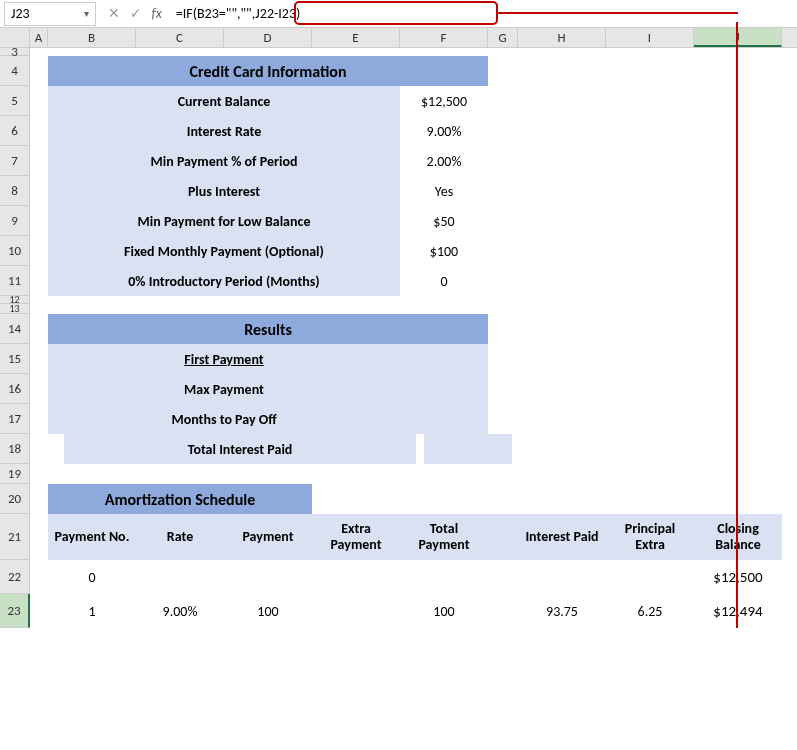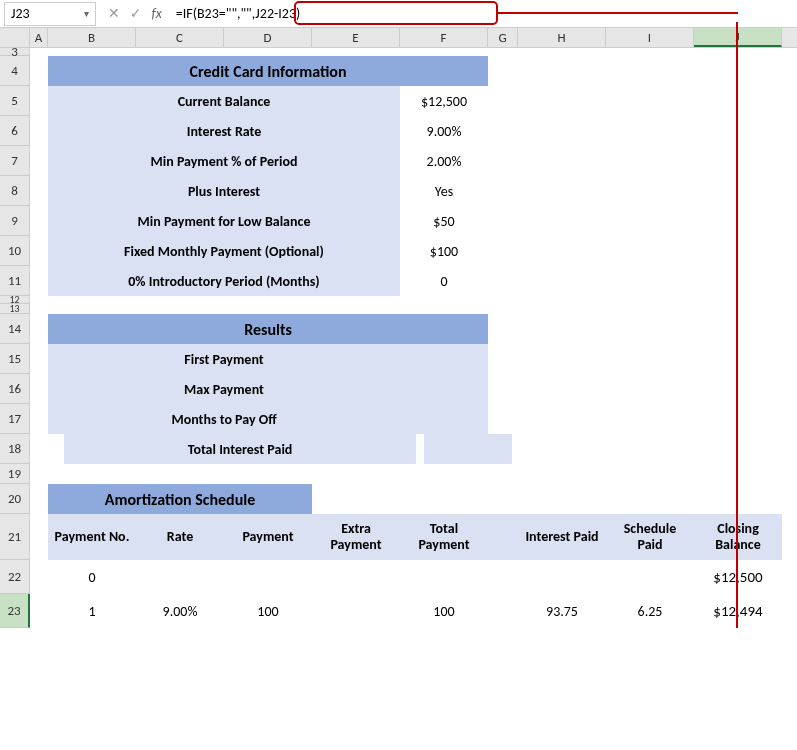--- a/index.html
+++ b/index.html
@@ -153,21 +153,21 @@
       </div>
 
     <div class="row" style="height:30px;">
         <div class="row-h">14</div>
         <div class="cell cA"></div>
         <div class="cell section-header" style="width:440px;">Results</div>
       </div>
     <div class="row" style="height:30px;">
         <div class="row-h">15</div>
         <div class="cell cA"></div>
-        <div class="cell section-body-bg label-cell" style="width:352px;">First Payment</div>
+        <div class="cell section-body-bg label-cell" style="width:352px;text-decoration:underline;">First Payment</div>
         <div class="cell section-body-bg cF"></div>
       </div>
     <div class="row" style="height:30px;">
         <div class="row-h">16</div>
         <div class="cell cA"></div>
         <div class="cell section-body-bg label-cell" style="width:352px;">Max Payment</div>
         <div class="cell section-body-bg cF"></div>
       </div>
     <div class="row" style="height:30px;">
         <div class="row-h">17</div>
@@ -196,21 +196,21 @@
     <div class="row" style="height:46px;">
       <div class="row-h">21</div>
       <div class="cell cA"></div>
       <div class="cell amort-hdr cB">Payment No.</div>
       <div class="cell amort-hdr cC">Rate</div>
       <div class="cell amort-hdr cD">Payment</div>
       <div class="cell amort-hdr cE">Extra Payment</div>
       <div class="cell amort-hdr cF">Total Payment</div>
       <div class="cell amort-hdr cG"></div>
       <div class="cell amort-hdr cH">Interest Paid</div>
-      <div class="cell amort-hdr cI">Schedule Paid</div>
+      <div class="cell amort-hdr cI">Principal Extra</div>
       <div class="cell amort-hdr cJ">Closing Balance</div>
     </div>
 
     <div class="row" style="height:34px;">
       <div class="row-h">22</div>
       <div class="cell cA"></div>
       <div class="cell amort-cell cB">0</div>
       <div class="cell amort-cell cC"></div>
       <div class="cell amort-cell cD"></div>
       <div class="cell amort-cell cE"></div>

